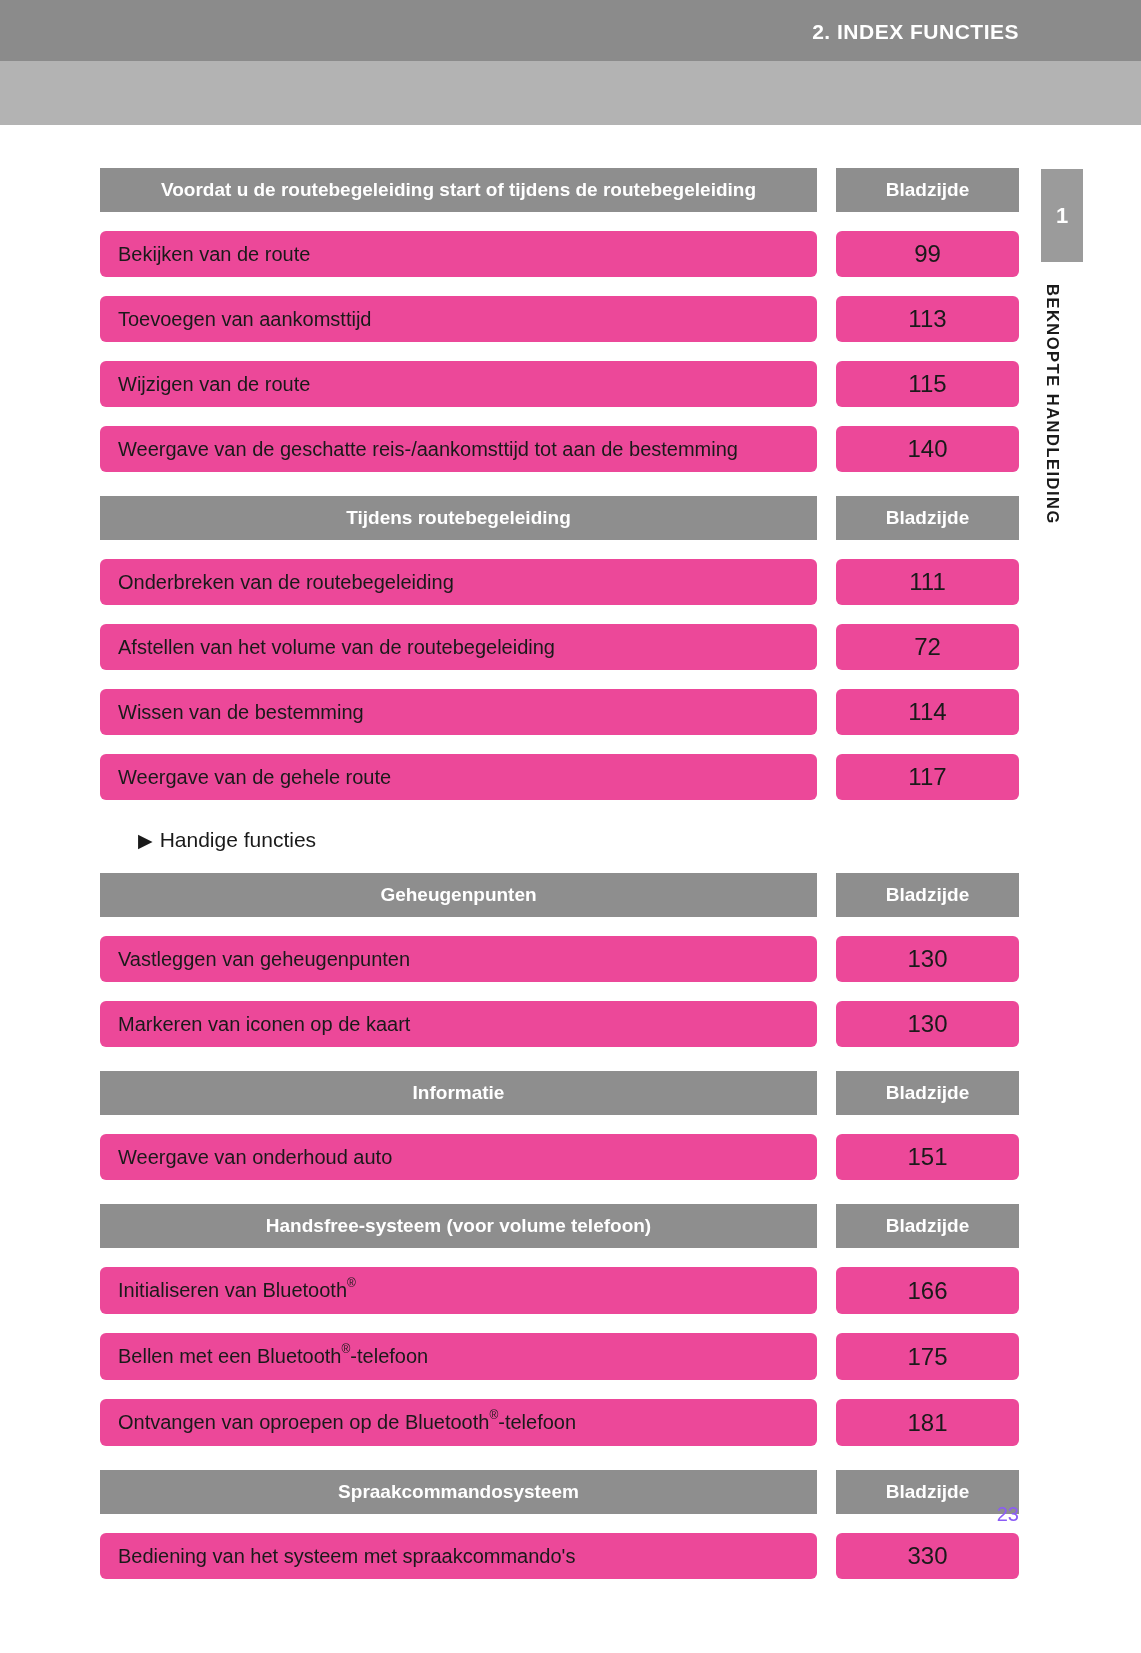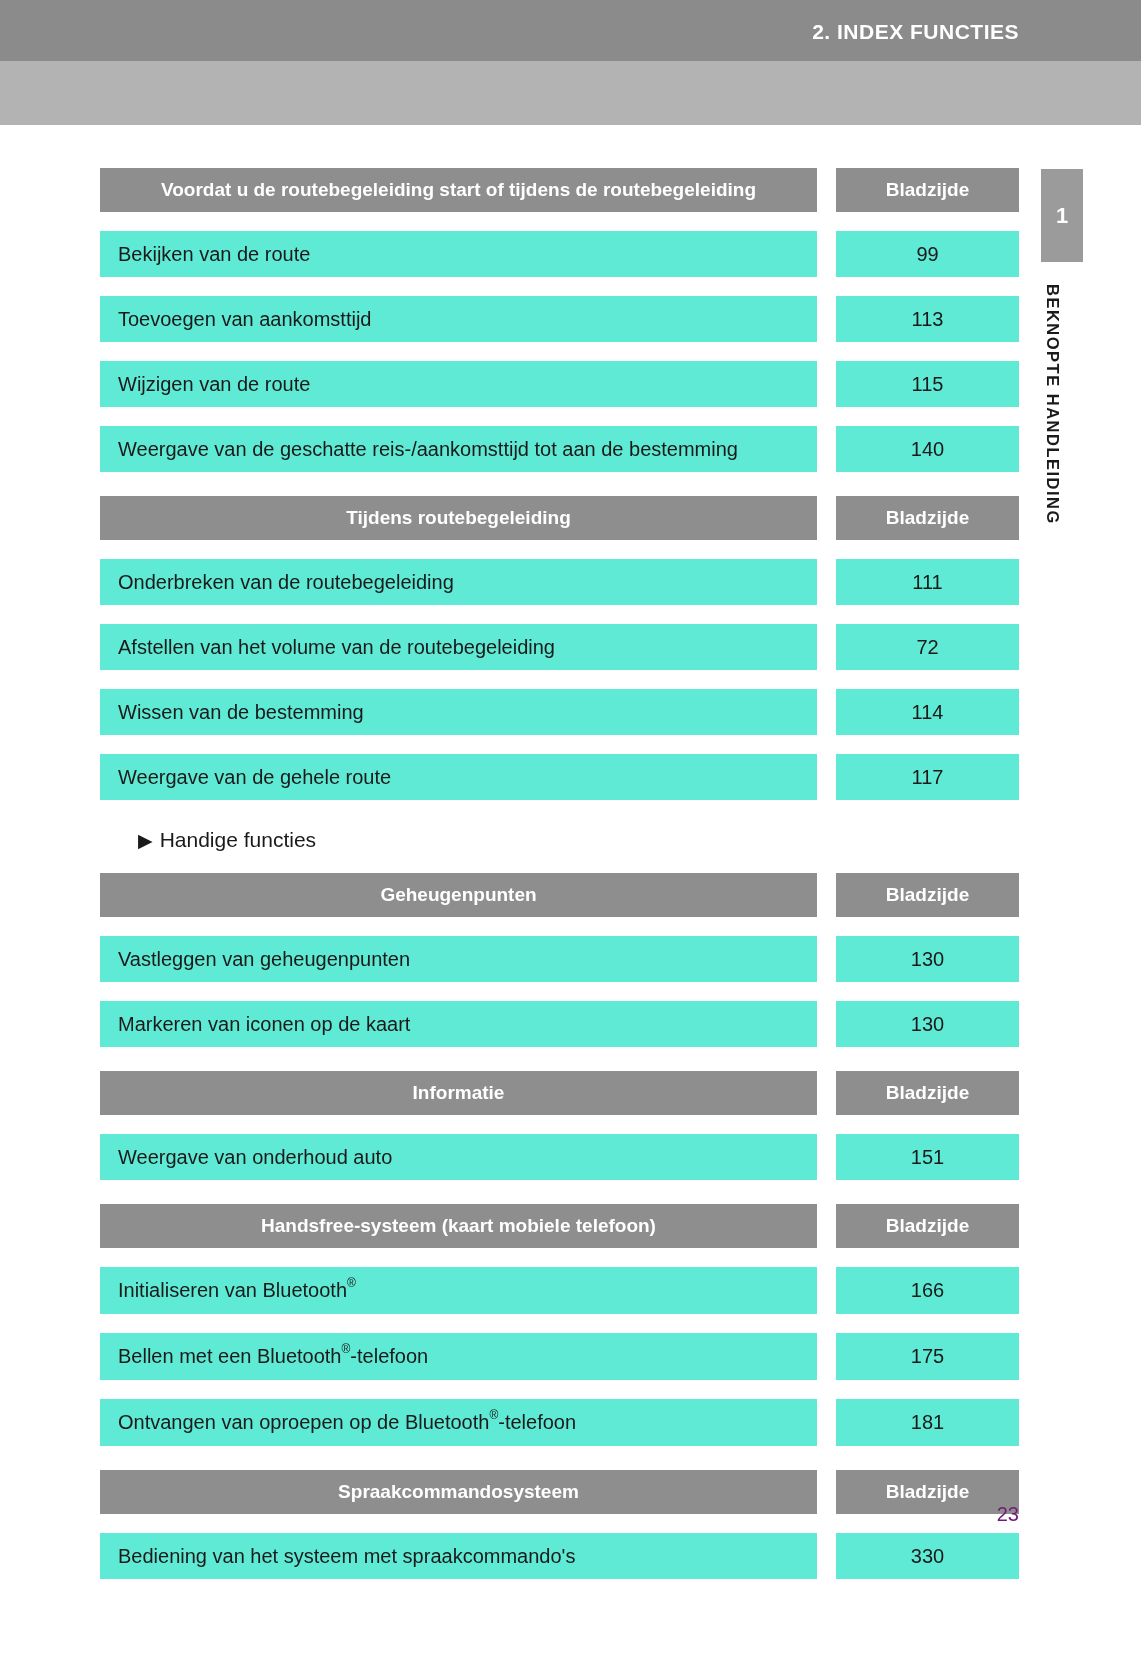--- a/index.html
+++ b/index.html
@@ -62,32 +62,32 @@
   .th {
     background: #8e8e8e;
     color: #ffffff;
     font-weight: bold;
     font-size: 19px;
     height: 44px;
     display: flex; align-items: center; justify-content: center;
     text-align: center;
   }
   .td {
-    background: #5eead4;
+    background: #ec4899;
     min-height: 46px;
-    display: flex; align-items: center;
+    display: flex; align-items: center; border-radius: 6px;
   }
   .td-label {
     padding-left: 18px;
     padding-right: 10px;
     font-size: 20px;
   }
   .td-page {
     justify-content: center;
-    font-size: 20px;
+    font-size: 24px;
   }
   .tbl-bt .td { min-height: 47px; }
   .lt { display: inline; }
   .sup {
     font-size: 12px;
     vertical-align: super;
     line-height: 0;
     position: relative; top: -2px;
   }
 
@@ -100,21 +100,21 @@
   }
   .section-heading .marker {
     font-size: 19px;
     margin-right: 7px;
     line-height: 1;
   }
 
   .page-number {
     position: absolute; top: 1503px; right: 122px;
     font-size: 20px;
-    color: #701a75;
+    color: #8b5cf6;
   }
 </style>
 </head>
 <body>
 
 <div class="top-bar">
   <span class="top-bar-title">2. INDEX FUNCTIES</span>
 </div>
 <div class="sub-band"></div>
 
@@ -175,21 +175,21 @@
 
   <section class="tbl">
     <div class="th">Informatie</div>
     <div class="th">Bladzijde</div>
 
     <div class="td td-label">Weergave van onderhoud auto</div>
     <div class="td td-page">151</div>
   </section>
 
   <section class="tbl tbl-bt">
-    <div class="th">Handsfree-systeem (kaart mobiele telefoon)</div>
+    <div class="th">Handsfree-systeem (voor volume telefoon)</div>
     <div class="th">Bladzijde</div>
 
     <div class="td td-label">
       <span class="lt"><span>Initialiseren van Bluetooth</span><sup class="sup">®</sup><span></span></span>
     </div>
     <div class="td td-page">166</div>
 
     <div class="td td-label">
       <span class="lt"><span>Bellen met een Bluetooth</span><sup class="sup">®</sup><span>-telefoon</span></span>
     </div>

